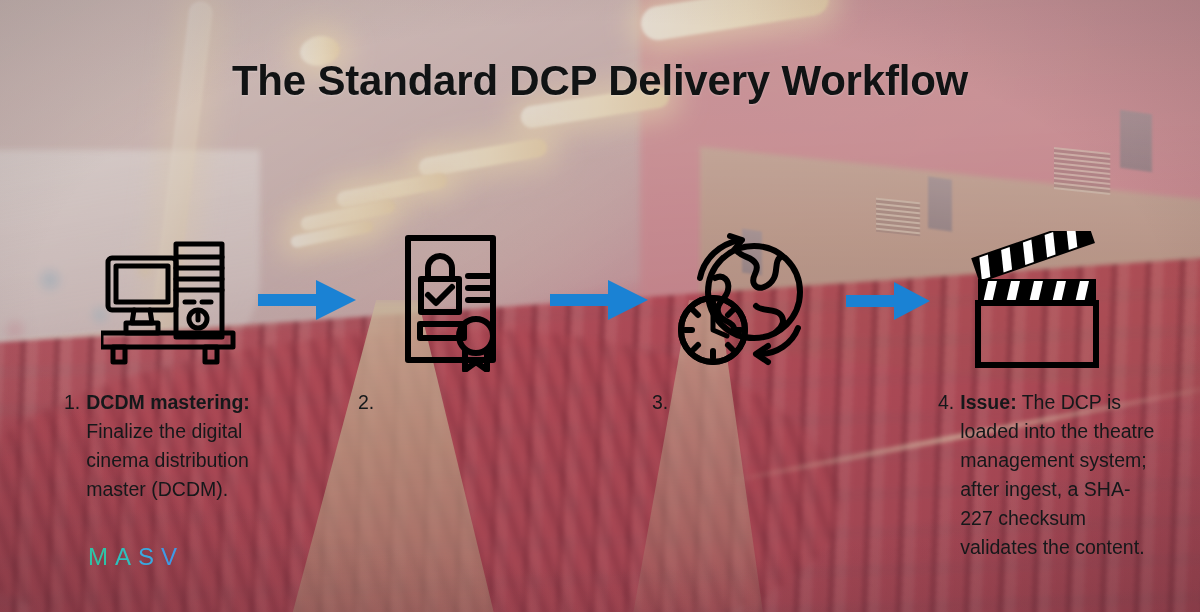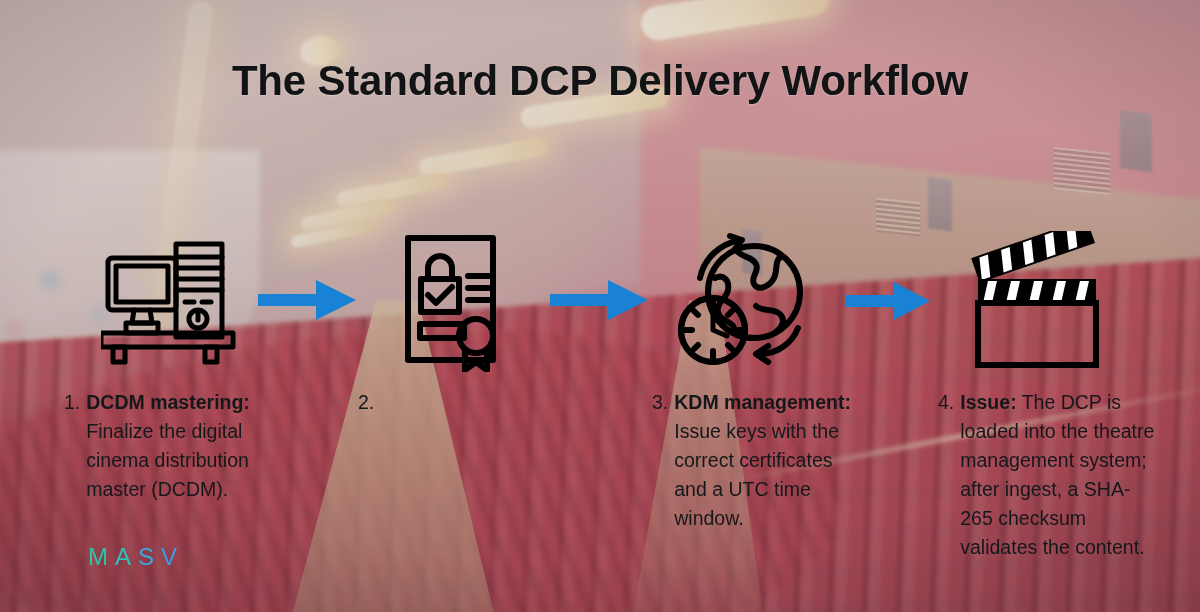--- a/index.html
+++ b/index.html
@@ -373,26 +373,25 @@
         <span class="step-num">1.</span>
         <span class="step-body"><b>DCDM mastering:</b><span> Finalize the digital cinema distribution master (DCDM).</span></span>
       </div>
 
       <div class="step" style="left: 358px; top: 0px; width: 215px; color: rgb(21, 24, 26);">
         <span class="step-num">2.</span>
       </div>
 
       <div class="step" style="left: 652px; top: 0px; width: 215px; color: rgb(21, 24, 26);">
         <span class="step-num">3.</span>
-        <span class="step-body"><b>KDM management:</b><span> Issue keys with the correct certificates and a UTC time window.</span></span>
       </div>
 
       <div class="step" style="left: 938px; top: 0px; width: 218px; color: rgb(21, 24, 26);">
         <span class="step-num">4.</span>
-        <span class="step-body"><b>Issue:</b><span> The DCP is loaded into the theatre management system; after ingest, a SHA-265 checksum validates the content.</span></span>
+        <span class="step-body"><b>Issue:</b><span> The DCP is loaded into the theatre management system; after ingest, a SHA-227 checksum validates the content.</span></span>
       </div>
     </div>
 
     <div class="logo">
       <span style="color: rgb(46, 196, 168);">M</span><span style="color: rgb(47, 192, 189);">A</span><span style="color: rgb(58, 169, 224);">S</span><span style="color: rgb(63, 154, 230);">V</span>
     </div>
 
   </div>
 </div>
 

